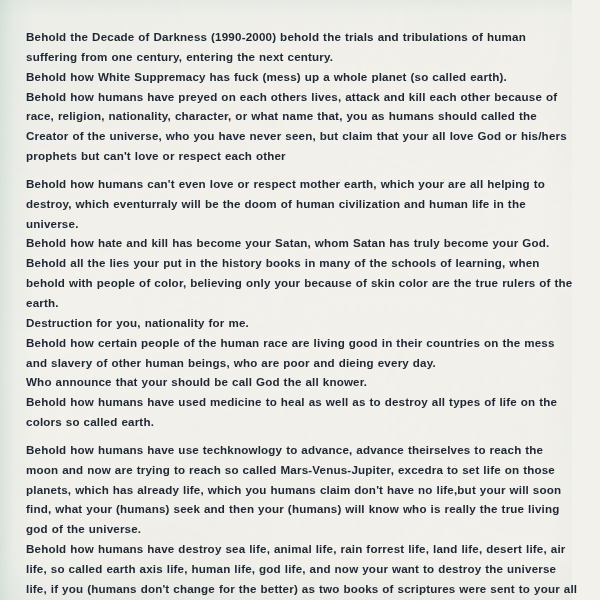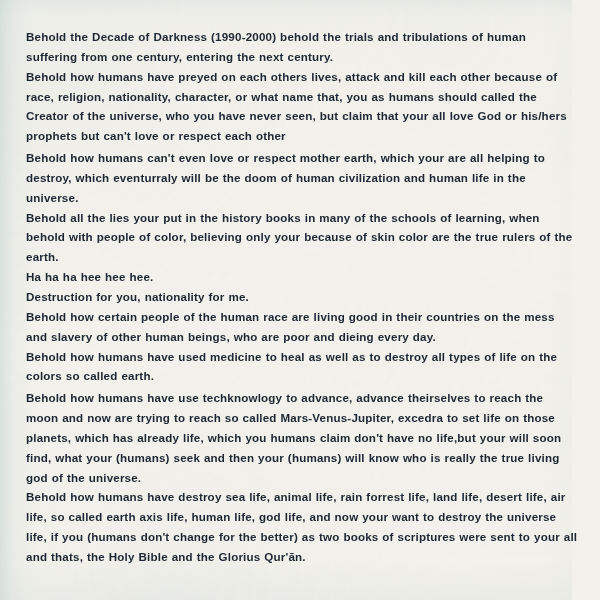--- a/index.html
+++ b/index.html
@@ -69,35 +69,37 @@
     -webkit-font-smoothing: antialiased;
   }
 
   
   .para {
     margin: 0;
     padding: 0;
   }
   
   .para.gap {
-    margin-top: 2px;
+    margin-top: 8px;
   }
 </style>
 </head>
 <body>
 
 <div id="page">
   <div id="grain"></div>
 
   <div id="body-text">
     <p class="para">Behold the Decade of Darkness (1990-2000) behold the trials and tribulations of human suffering from one century, entering the next century.</p>
+    <p class="para">Behold how White Suppremacy has fuck (mess) up a whole planet (so called earth).</p>
     <p class="para">Behold how humans have preyed on each others lives, attack and kill each other because of race, religion, nationality, character, or what name that, you as humans should called the Creator of the universe, who you have never seen, but claim that your all love God or his/hers prophets but can't love or respect each other</p>
     <p class="para gap">Behold how humans can't even love or respect mother earth, which your are all helping to destroy, which eventurraly will be the doom of human civilization and human life in the universe.</p>
+    <p class="para">Behold how hate and kill has become your Satan, whom Satan has truly become your God.</p>
     <p class="para">Behold all the lies your put in the history books in many of the schools of learning, when behold with people of color, believing only your because of skin color are the true rulers of the earth.</p>
-    <p class="para">Ha ha ha hee hee hee.</p>
     <p class="para">Destruction for you, nationality for me.</p>
     <p class="para">Behold how certain people of the human race are living good in their countries on the mess and slavery of other human beings, who are poor and dieing every day.</p>
+    <p class="para">Who announce that your should be call God the all knower.</p>
     <p class="para">Behold how humans have used medicine to heal as well as to destroy all types of life on the colors so called earth.</p>
     <p class="para gap">Behold how humans have use techknowlogy to advance, advance theirselves to reach the moon and now are trying to reach so called Mars-Venus-Jupiter, excedra to set life on those planets, which has already life, which you humans claim don't have no life,but your will soon find, what your (humans) seek and then your (humans) will know who is really the true living god of the universe.</p>
     <p class="para">Behold how humans have destroy sea life, animal life, rain forrest life, land life, desert life, air life, so called earth axis life, human life, god life, and now your want to destroy the universe life, if you (humans don't change for the better) as two books of scriptures were sent to your all and thats, the Holy Bible and the Glorius Qur'ān.</p>
 
   </div>
 </div>
 
 </body></html>

